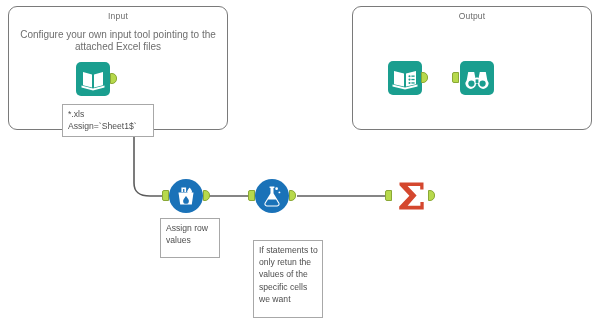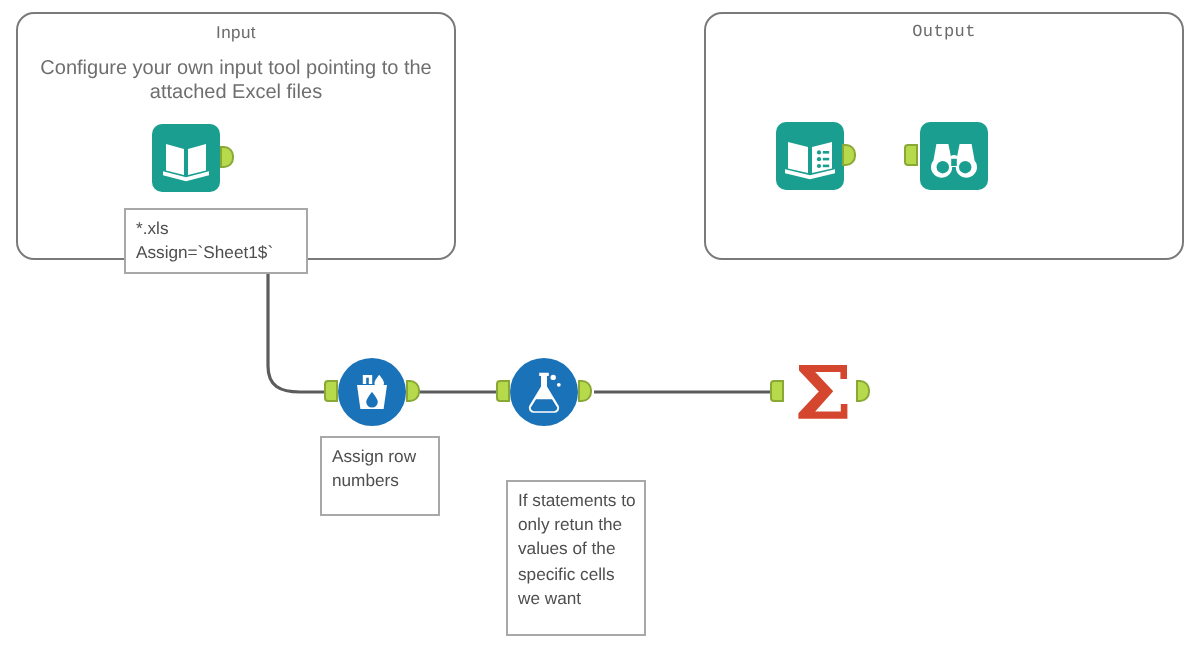--- a/index.html
+++ b/index.html
@@ -128,21 +128,21 @@
       <path d="M5.5 23.6 L17 26.6 L28.5 23.6 L28.5 25.6 L17 28.6 L5.5 25.6 Z" fill="#ffffff"></path>
     </svg>
   </div>
   <div class="anchor out" style="left:110px; top:73px;"></div>
 
   <div class="annotation" style="left:62px; top:104px; width:92px; height:33px;">
     <div>*.xls</div>
     <div>Assign=`Sheet1$`</div>
   </div>
 
-  <div class="container" style="left:352px; top:6px; width:240px; height:124px;font-family:Liberation Mono, monospace;">
+  <div class="container" style="left:352px; top:6px; width:240px; height:124px;">
     <div class="container-title">Output</div>
   </div>
 
   <div class="tool" style="left:388px; top:61px;">
     <div class="glyph-square" style="background:#1a9e8f;"></div>
     <svg width="34" height="34" viewBox="0 0 34 34">
       <path d="M6 10 L16 12.5 L16 25.5 L6 23.2 Z" fill="#ffffff"></path>
       <path d="M28 10 L18 12.5 L18 25.5 L28 23.2 Z" fill="#ffffff"></path>
       <path d="M4.5 23.6 L17 26.6 L29.5 23.6 L29.5 25.6 L17 28.6 L4.5 25.6 Z" fill="#ffffff"></path>
       <circle cx="21.5" cy="15.2" r="1.05" fill="#1a9e8f"></circle>
@@ -173,21 +173,21 @@
     <svg width="34" height="34" viewBox="0 0 34 34">
       <path d="M9.5 13.5 L24.5 13.5 L22.8 25.5 L11.2 25.5 Z" fill="#ffffff"></path>
       <path d="M12.4 8.5 L12.4 13.0 L14.1 13.0 L14.1 9.9 L15.4 9.9 L15.4 13.0 L17.1 13.0 L17.1 8.5 Z" fill="#ffffff"></path>
       <path d="M20.6 8.4 C20.6 8.4 23.0 11.3 23.0 12.5 A2.4 2.4 0 0 1 18.2 12.5 C18.2 11.3 20.6 8.4 20.6 8.4 Z" fill="#ffffff"></path>
       <path d="M17.0 17.0 C17.0 17.0 19.9 20.4 19.9 21.9 A2.9 2.9 0 0 1 14.1 21.9 C14.1 20.4 17.0 17.0 17.0 17.0 Z" fill="#1a72b8"></path>
     </svg>
   </div>
   <div class="anchor out" style="left:203px; top:190px;"></div>
 
   <div class="annotation wrap" style="left:160px; top:218px; width:60px; height:40px;">
-    <div>Assign row numbers</div>
+    <div>Assign row values</div>
   </div>
 
   <div class="anchor in" style="left:248px; top:190px;"></div>
   <div class="tool" style="left:255px; top:179px;">
     <div class="glyph-circle" style="background:#1a72b8;"></div>
     <svg width="34" height="34" viewBox="0 0 34 34">
       <path d="M14.6 7.4 L19.4 7.4 L19.4 9.0 L18.5 9.0 L18.5 14.3 L24.4 24.0
                A2.4 2.4 0 0 1 22.3 27.4 L11.7 27.4 A2.4 2.4 0 0 1 9.6 24.0
                L15.5 14.3 L15.5 9.0 L14.6 9.0 Z" fill="#ffffff"></path>
       <path d="M13.0 20.6 L21.0 20.6 L23.6 24.7 A1.9 1.9 0 0 1 22.0 26.6

